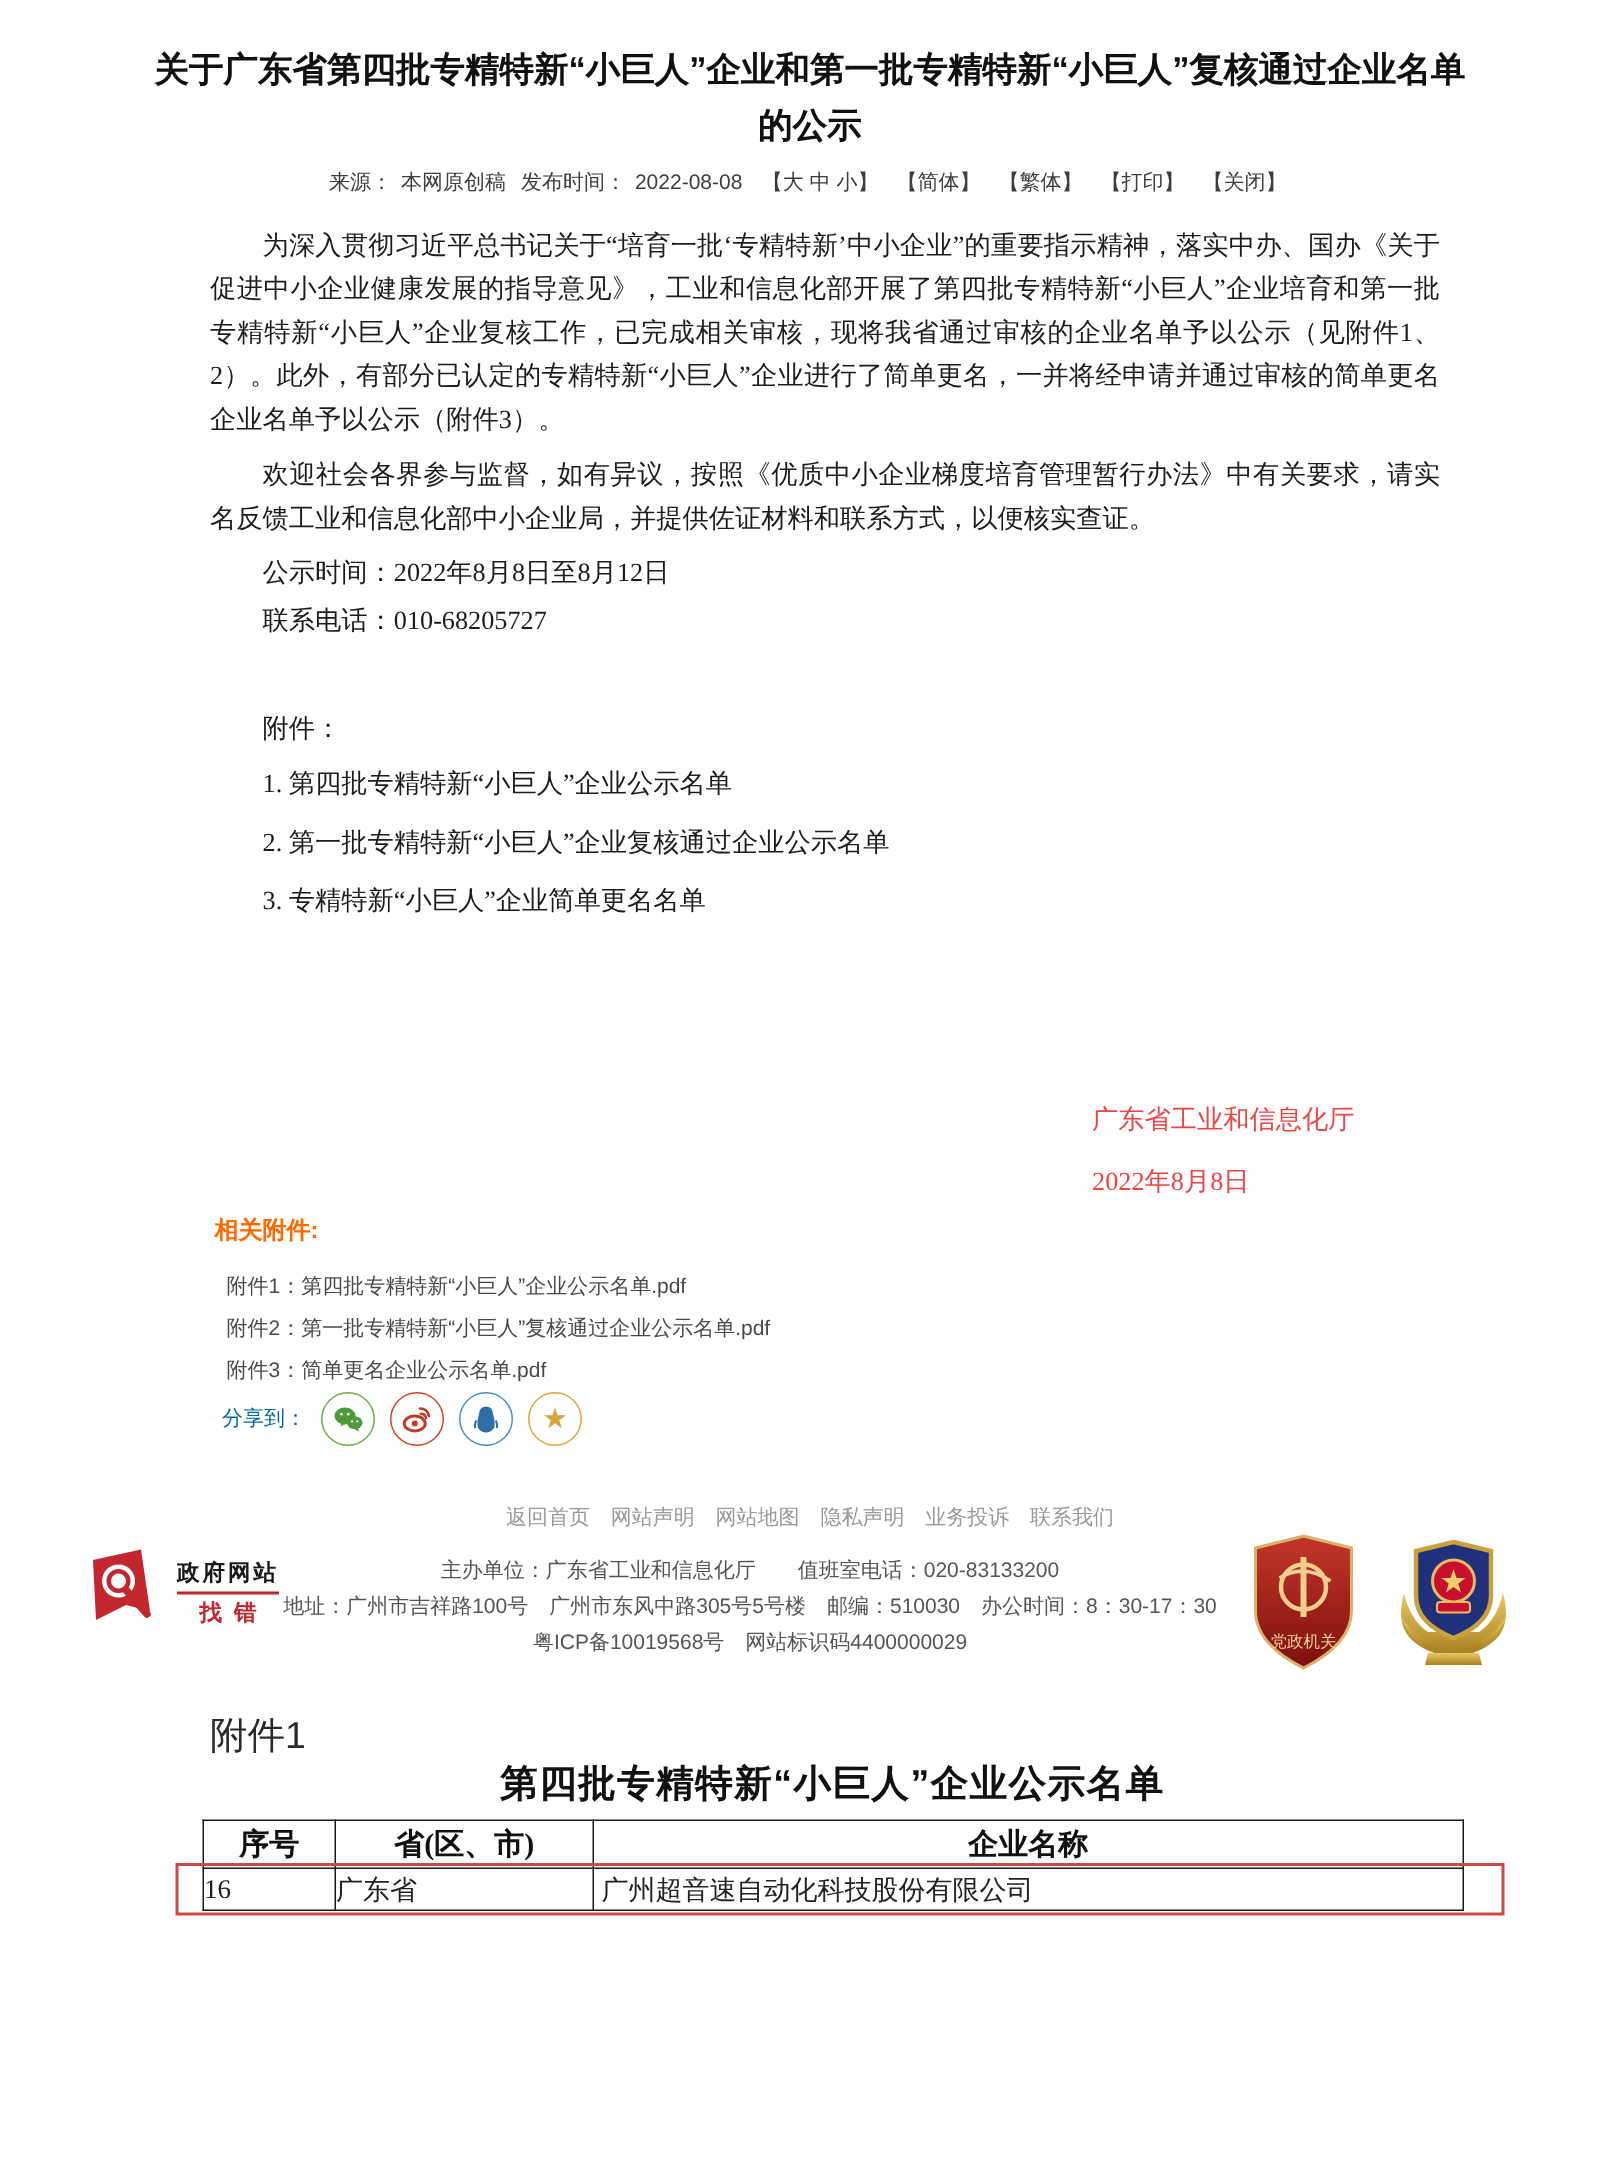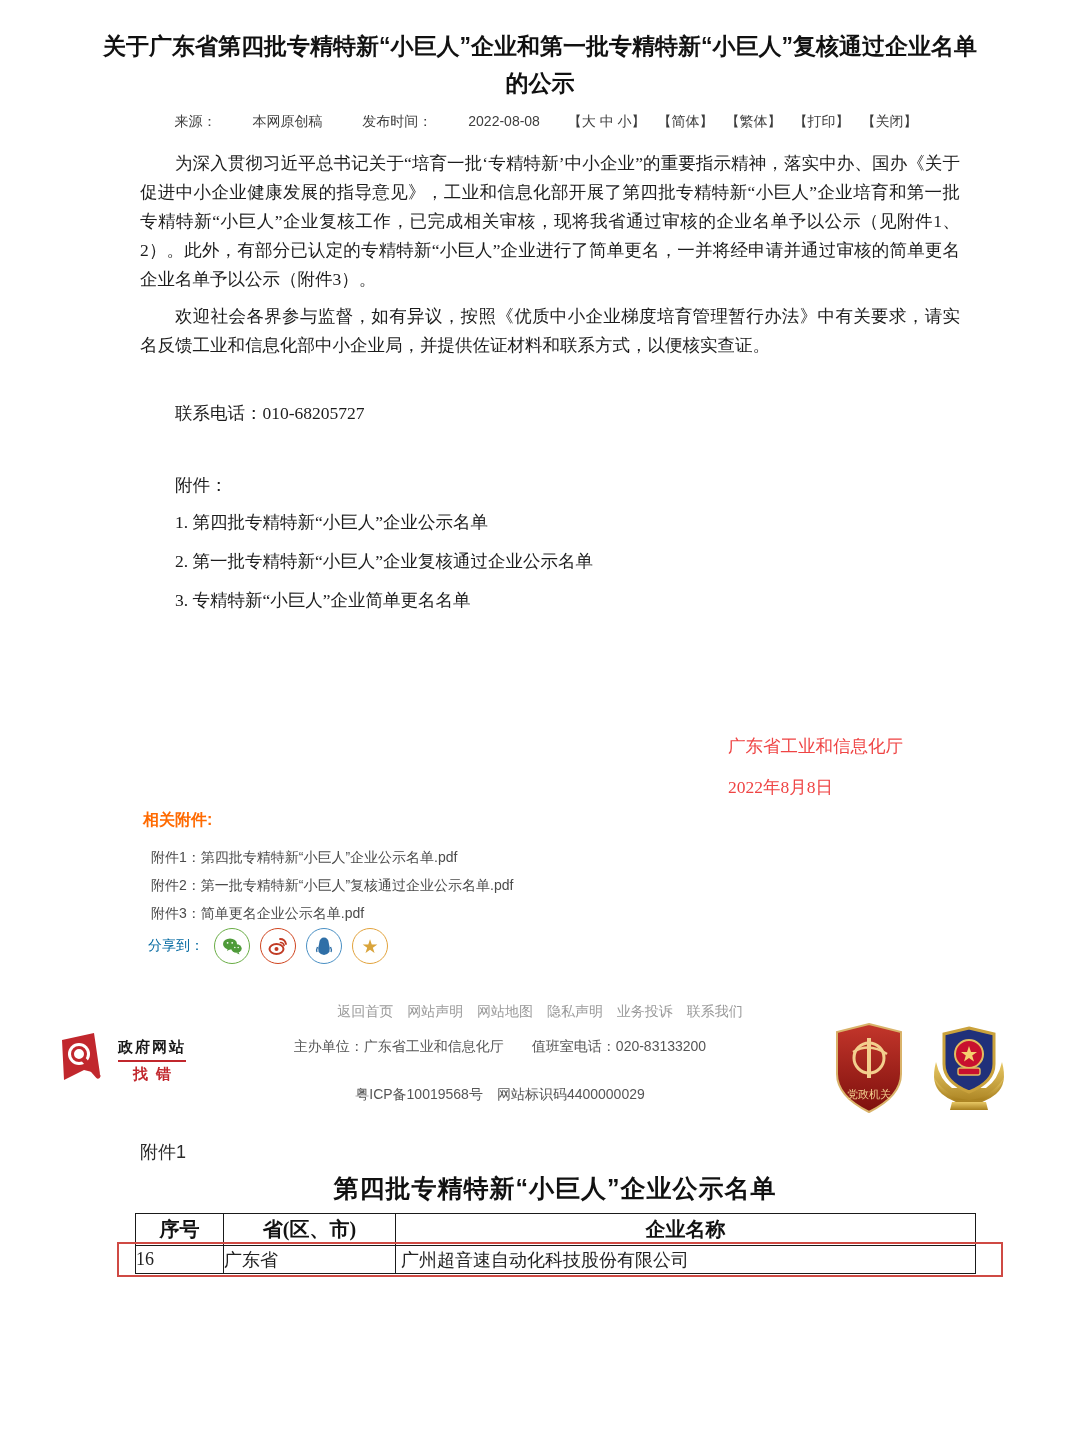--- a/index.html
+++ b/index.html
@@ -10,21 +10,21 @@
   
   .doc-title {
     position:absolute; top:28px; left:100px; width:880px;
     text-align:center; font-size:23px; font-weight:bold; color:#111;
     line-height:37px; font-family:Liberation Sans, sans-serif;
   }
   .meta-line {
     position:absolute; top:113px; left:0; width:1080px;
     text-align:center; font-size:14px; color:#3d3d3d;
   }
-  .meta-line span { margin:0 18px; }
+  .meta-line span { margin:0 3px; }
   .meta-line .ctrl { cursor:pointer; margin:0 6px; color:#3d3d3d; text-decoration:none; }
 
   
   .doc-par {
     position:absolute; left:140px; width:820px;
     font-family:"Liberation Serif","DejaVu Serif",serif;
     font-size:17.5px; line-height:29px; color:#1c1c1c;
     text-align:justify; text-indent:2em;
   }
   .p1 { top:149px; }
@@ -69,21 +69,21 @@
   .finder-badge { position:absolute; top:1030px; left:58px; display:flex; align-items:center; cursor:pointer; }
   .finder-text { margin-left:6px; text-align:center; }
   .finder-line1 { font-size:15px; font-weight:bold; color:#1a1a1a; letter-spacing:2px; display:block; }
   .finder-sep { display:block; height:2px; background:#c1272d; margin:3px 0; }
   .finder-line2 { font-size:15px; font-weight:bold; color:#c1272d; letter-spacing:8px; display:block; padding-left:8px; }
 
   .shield-badge { position:absolute; top:1022px; left:833px; width:72px; height:92px; cursor:pointer; }
   .police-badge { position:absolute; top:1022px; left:928px; width:82px; height:92px; cursor:pointer; }
 
   
-  .att1-label { position:absolute; top:1140px; left:140px; font-size:18px; color:#2b2b2b; }
+  .att1-label { position:absolute; top:1140px; left:140px; font-size:25px; color:#2b2b2b; }
   .att1-title { position:absolute; top:1172px; left:135px; width:840px; text-align:center;
     font-size:25px; font-weight:bold; color:#111; letter-spacing:1px; }
   .att1-table { position:absolute; top:1213px; left:135px; width:840px;
     border-collapse:collapse; table-layout:fixed;
     font-family:"Liberation Serif","DejaVu Serif",serif; }
   .att1-table th, .att1-table td { border:1.6px solid #1a1a1a; }
   .att1-table th { height:32px; font-size:20px; font-weight:bold; color:#111; text-align:center; }
   .att1-table td { height:28px; font-size:18px; color:#222; text-align:left; }
   .att1-table td.company { text-align:left; padding-left:5px; }
   .row-highlight { position:absolute; top:1242px; left:117px; width:886px; height:35px;
@@ -97,20 +97,21 @@
   <h1 class="doc-title">关于广东省第四批专精特新“小巨人”企业和第一批专精特新“小巨人”复核通过企业名单的公示</h1>
 
   <div class="meta-line">
     <span>来源：</span><span>本网原创稿</span>
     <span>发布时间：</span><span>2022-08-08</span>
     <a class="ctrl">【大 中 小】</a><a class="ctrl">【简体】</a><a class="ctrl">【繁体】</a><a class="ctrl">【打印】</a><a class="ctrl">【关闭】</a>
   </div>
 
   <p class="doc-par p1">为深入贯彻习近平总书记关于“培育一批‘专精特新’中小企业”的重要指示精神，落实中办、国办《关于促进中小企业健康发展的指导意见》，工业和信息化部开展了第四批专精特新“小巨人”企业培育和第一批专精特新“小巨人”企业复核工作，已完成相关审核，现将我省通过审核的企业名单予以公示（见附件1、2）。此外，有部分已认定的专精特新“小巨人”企业进行了简单更名，一并将经申请并通过审核的简单更名企业名单予以公示（附件3）。</p>
   <p class="doc-par p2">欢迎社会各界参与监督，如有异议，按照《优质中小企业梯度培育管理暂行办法》中有关要求，请实名反馈工业和信息化部中小企业局，并提供佐证材料和联系方式，以便核实查证。</p>
+  <p class="doc-par line-pub">公示时间：2022年8月8日至8月12日</p>
   <p class="doc-par line-phone">联系电话：010-68205727</p>
   <p class="doc-par line-attlabel">附件：</p>
   <p class="doc-par line-att0">1. 第四批专精特新“小巨人”企业公示名单</p>
   <p class="doc-par line-att1">2. 第一批专精特新“小巨人”企业复核通过企业公示名单</p>
   <p class="doc-par line-att2">3. 专精特新“小巨人”企业简单更名名单</p>
 
   <div class="sig-block">
     <span>广东省工业和信息化厅</span>
     <span class="sig-date">2022年8月8日</span>
   </div>
@@ -164,20 +165,21 @@
   <div class="footer-nav">
     <a>返回首页</a>
     <a>网站声明</a>
     <a>网站地图</a>
     <a>隐私声明</a>
     <a>业务投诉</a>
     <a>联系我们</a>
   </div>
 
   <div class="footer-center fl1">主办单位：广东省工业和信息化厅　　值班室电话：020-83133200</div>
+  <div class="footer-center fl2">地址：广州市吉祥路100号　广州市东风中路305号5号楼　邮编：510030　办公时间：8：30-17：30</div>
   <div class="footer-center fl3">粤ICP备10019568号　网站标识码4400000029</div>
 
   <div class="finder-badge">
     <span>
       <svg width="54" height="58" viewBox="0 0 54 58">
         <path d="M4 10 L36 3 L42 44 L26 40 L6 50 Z" fill="#c1272d"></path>
         <circle cx="21" cy="24" r="11" fill="#ffffff"></circle>
         <circle cx="21" cy="24" r="6.5" fill="none" stroke="#c1272d" stroke-width="3"></circle>
         <line x1="26" y1="30" x2="40" y2="46" stroke="#c1272d" stroke-width="5" stroke-linecap="round"></line>
       </svg>

